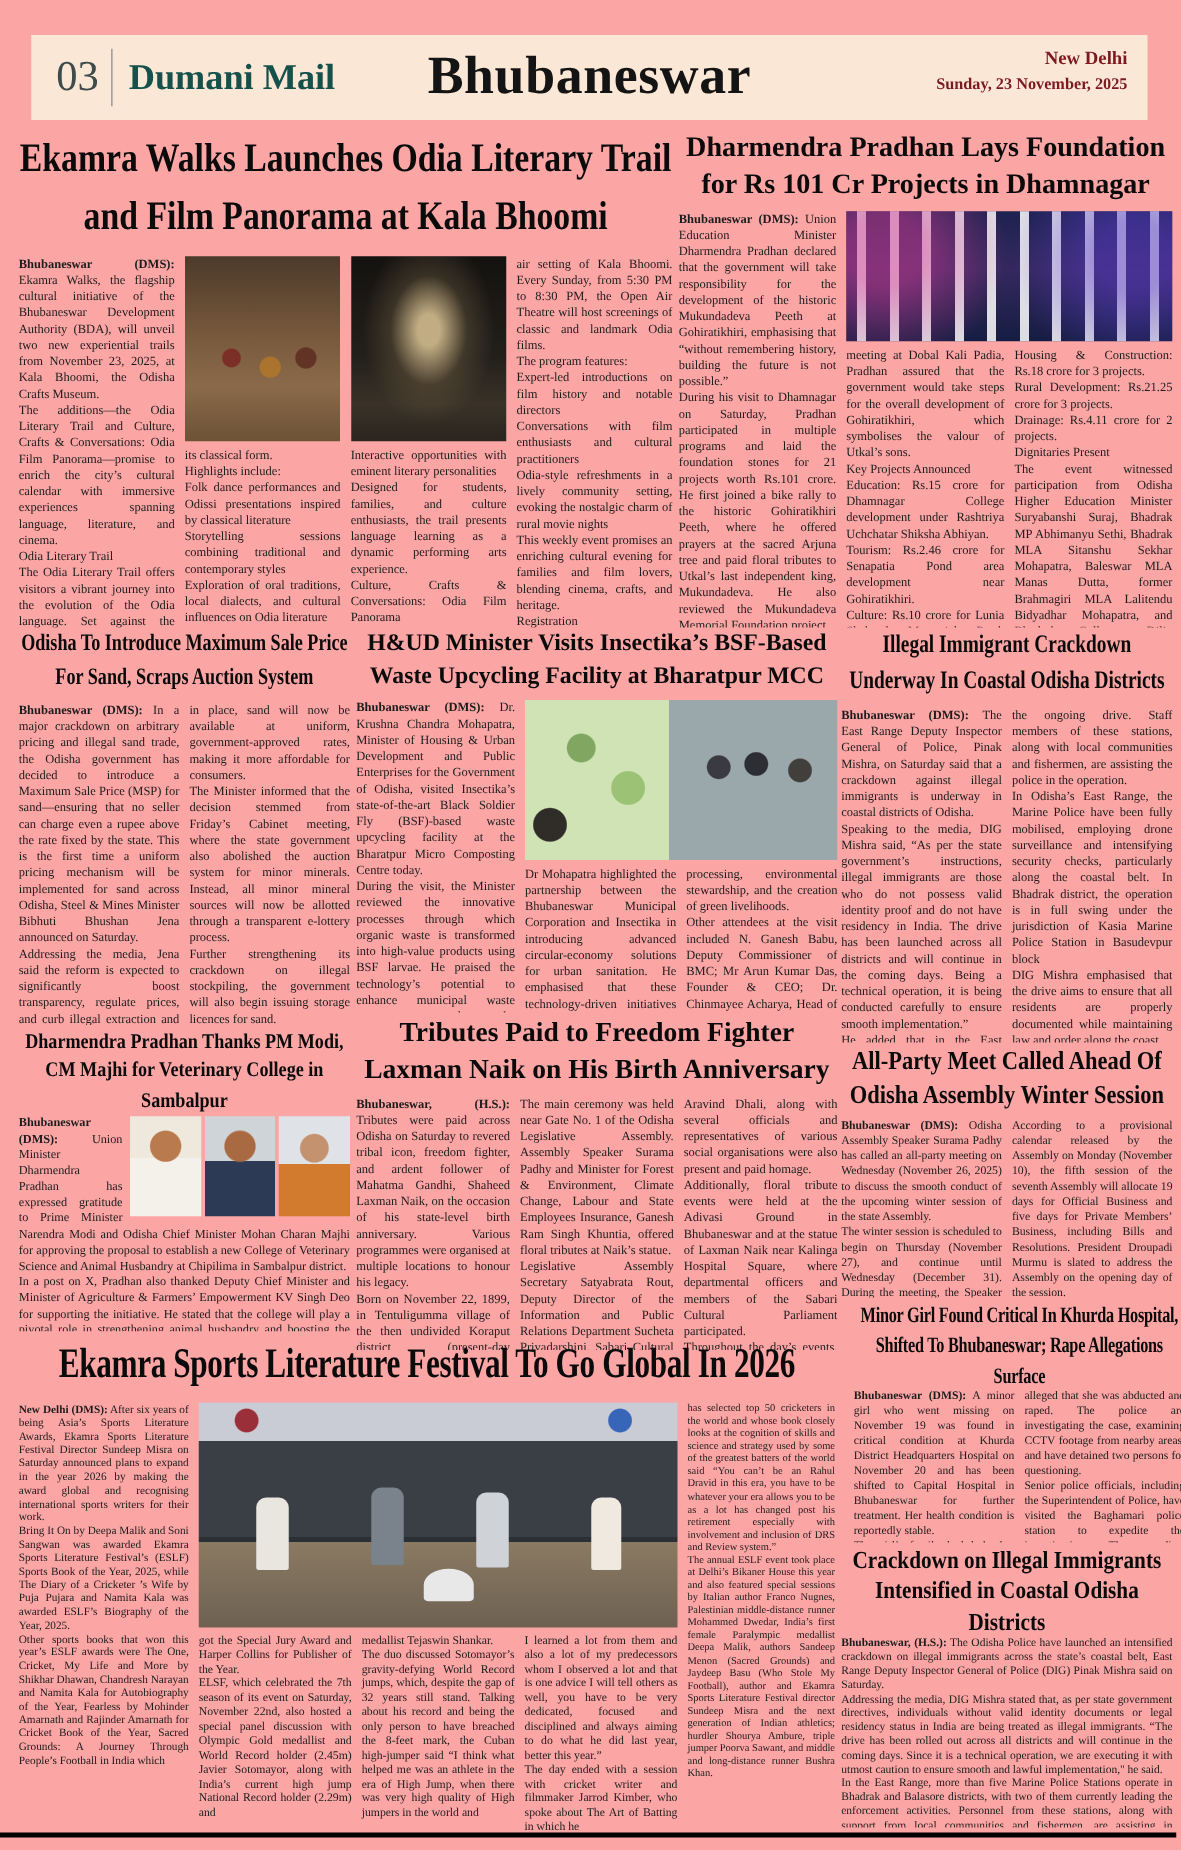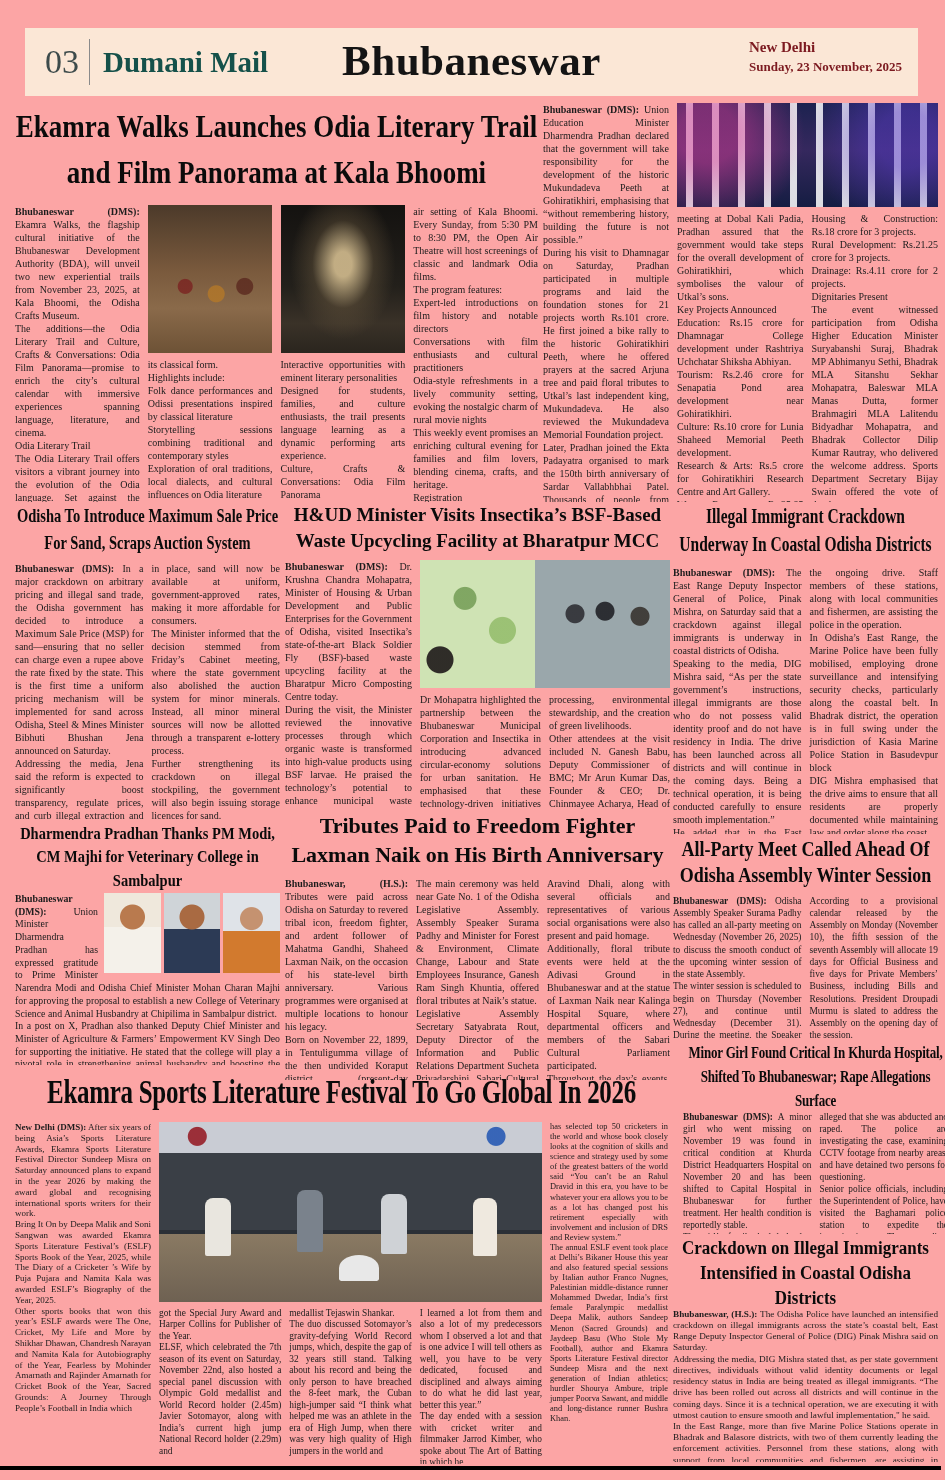--- a/index.html
+++ b/index.html
@@ -11,21 +11,21 @@
   .col{flex:1;margin:0;font-size:10px;line-height:1.3;text-align:justify;color:#1c1c1c;}
   .pre{white-space:pre-line;}
   .dl{font-weight:bold;}
   .stack{display:flex;flex-direction:column;gap:5px;}
   .photo{flex:none;position:relative;overflow:hidden;}
   .band{position:absolute;left:25px;top:28px;width:893px;height:68px;background:#fbe7d6;display:flex;align-items:center;}
   .pgnum{font-size:34px;color:#3d4b4b;margin-left:20px;line-height:1;}
   .vrule{width:1px;height:46px;background:#8a8a8a;margin:0 13px 0 10px;}
   .masthead{color:#15514a;font-size:29px;font-weight:bold;line-height:1;}
   .city{position:absolute;left:50%;transform:translateX(-50%);top:8px;font-size:43px;font-weight:bold;color:#141414;letter-spacing:.5px;}
-  .dateblk{position:absolute;right:16px;top:11px;text-align:left;color:#7c1a20;font-weight:bold;}
+  .dateblk{position:absolute;right:16px;top:11px;text-align:right;color:#7c1a20;font-weight:bold;}
   .dateblk .l1{font-size:15px;}
   .dateblk .l2{font-size:13px;margin-top:3px;}
   .bottom-rule{position:absolute;left:0;top:1466px;width:941px;height:4px;background:#000;}
 </style>
 </head>
 <body>
 
 <div id="page">
 
   <header class="band">
@@ -72,20 +72,21 @@
 Expert-led introductions on film history and notable directors
 Conversations with film enthusiasts and cultural practitioners
 Odia-style refreshments in a lively community setting, evoking the nostalgic charm of rural movie nights
 This weekly event promises an enriching cultural evening for families and film lovers, blending cinema, crafts, and heritage.
 Registration
 Both trails require prior registration at Ekamra-Walks.com, with limited seats available. Early booking is encouraged to secure participation.</span></p>
     </div>
   </section>
 
   <section class="art" style="left:543px;top:103px;width:395px;height:399px;">
+    <h1 class="hl" style="font-size:22.5px;line-height:1.3;margin-bottom:7px;">Dharmendra Pradhan Lays Foundation for Rs 101 Cr Projects in Dhamnagar</h1>
     <div class="cols">
       <p class="col" style="flex:0 0 126px;"><b class="dl">Bhubaneswar (DMS):</b> <span class="pre">Union Education Minister Dharmendra Pradhan declared that the government will take responsibility for the development of the historic Mukundadeva Peeth at Gohiratikhiri, emphasising that “without remembering history, building the future is not possible.”
 During his visit to Dhamnagar on Saturday, Pradhan participated in multiple programs and laid the foundation stones for 21 projects worth Rs.101 crore. He first joined a bike rally to the historic Gohiratikhiri Peeth, where he offered prayers at the sacred Arjuna tree and paid floral tributes to Utkal’s last independent king, Mukundadeva. He also reviewed the Mukundadeva Memorial Foundation project.
 Later, Pradhan joined the Ekta Padayatra organised to mark the 150th birth anniversary of Sardar Vallabhbhai Patel. Thousands of people from diverse backgrounds walked from Dobal Bus Stand to Kalibazar. Addressing a public</span></p>
       <div style="flex:1;display:flex;flex-direction:column;gap:5px;justify-content:center;">
         <div class="photo" style="width:100%;height:104px;background:
                radial-gradient(circle at 12% 30%, rgba(216,60,150,.5) 12%, transparent 40%),
                radial-gradient(circle at 88% 35%, rgba(90,60,200,.5) 12%, transparent 40%),
                repeating-linear-gradient(90deg, transparent 0 9px, rgba(255,255,255,.85) 9px 16px, transparent 16px 26px),
                linear-gradient(180deg,#1d2250 0%,#35285e 45%,#151d42 100%);"></div>

